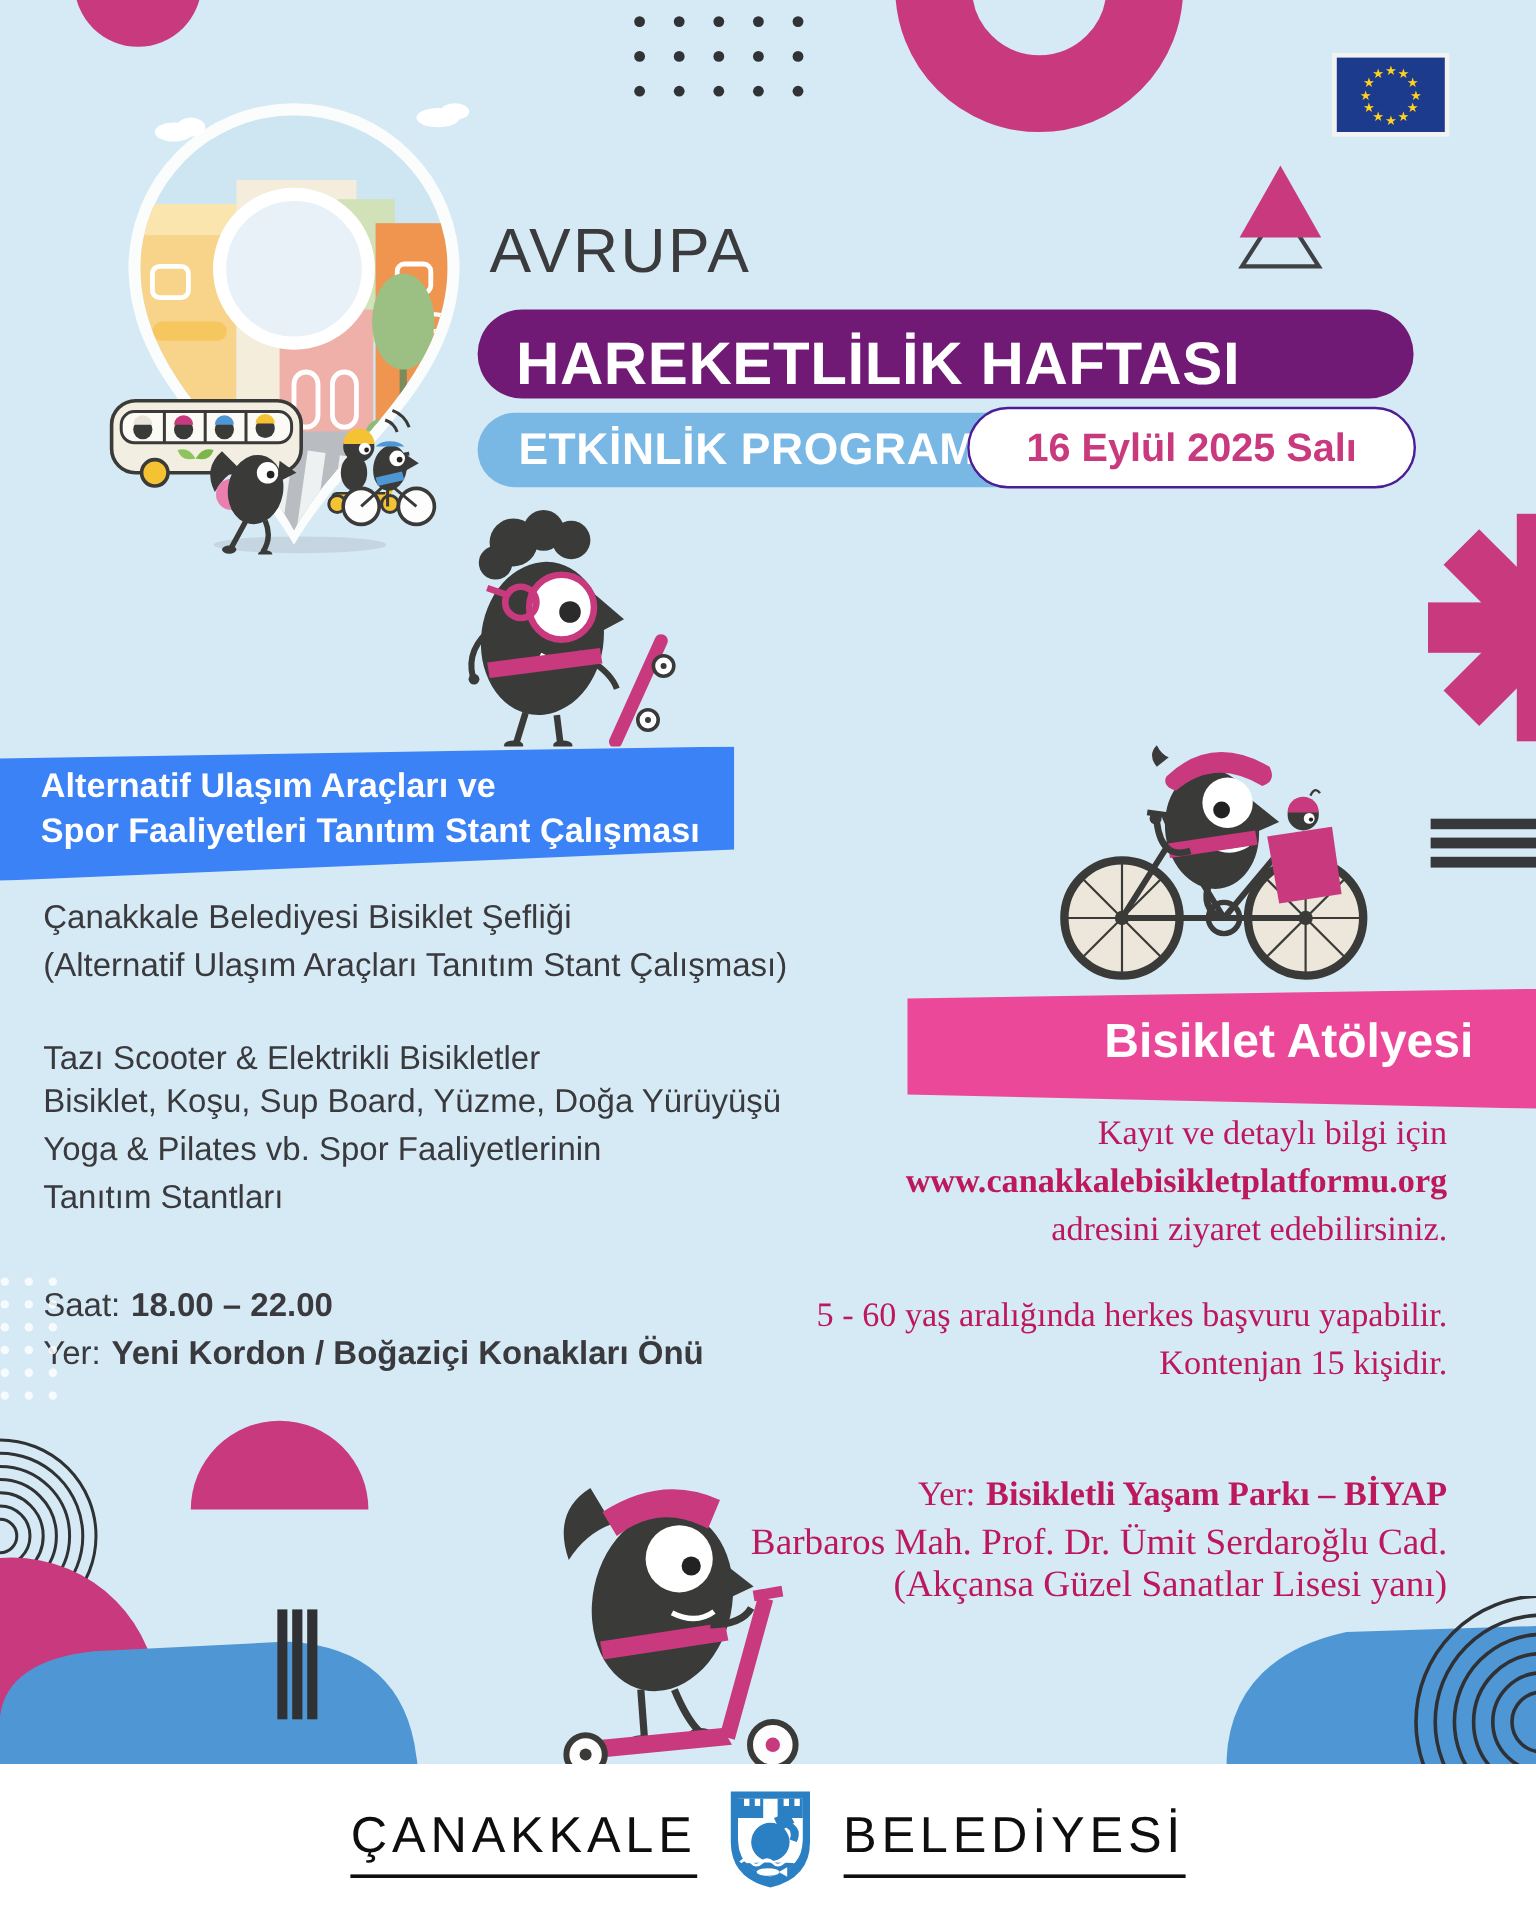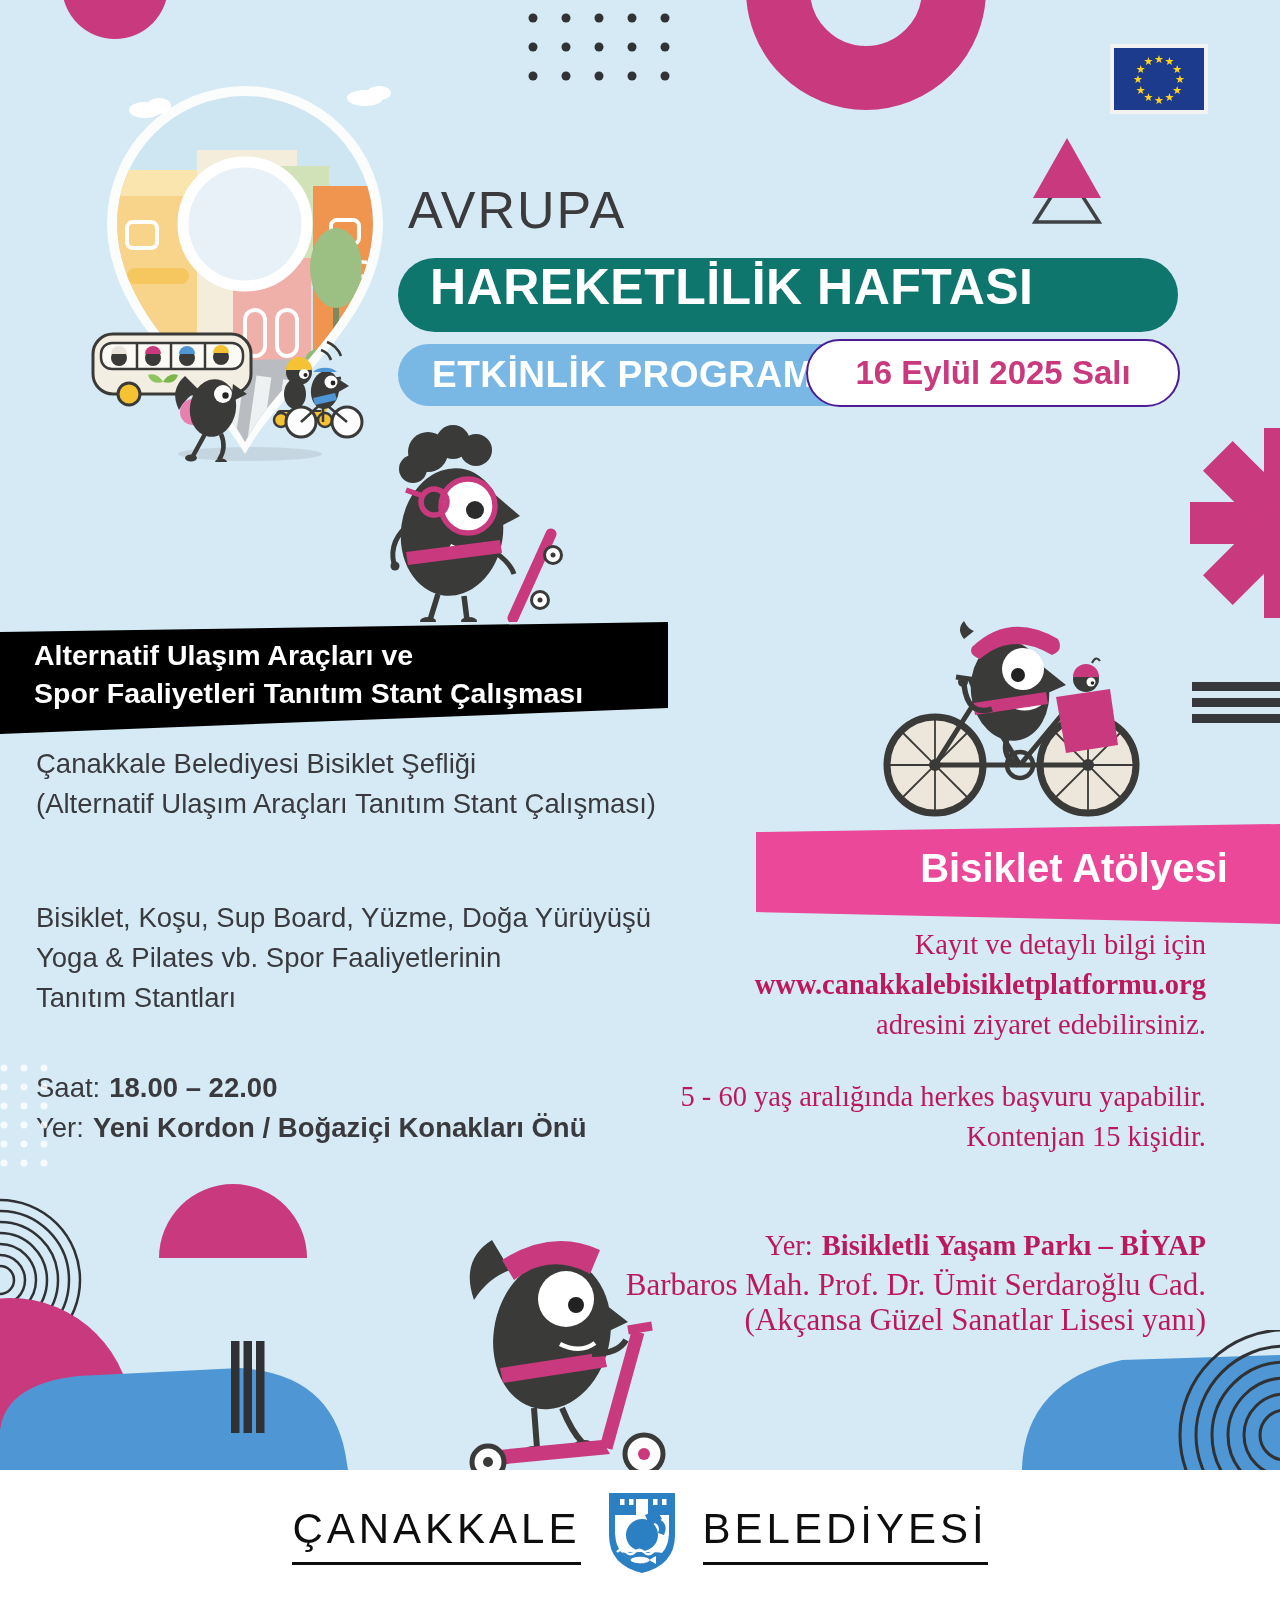--- a/index.html
+++ b/index.html
@@ -1,31 +1,31 @@
 <!DOCTYPE html>
 <html><head>
 <meta charset="utf-8">
 <style>
   html,body{margin:0;padding:0;background:#9fb6c2;}
   .canvas{position:relative;width:1280px;height:1600px;overflow:hidden;background:#d5eaf5;
           font-family:"Liberation Sans",sans-serif;-webkit-font-smoothing:antialiased;}
   .abs{position:absolute;}
   
   .kicker{left:408px;top:180px;font-size:52px;font-weight:400;color:#3b3b3d;letter-spacing:2px;}
-  .banner1{left:398px;top:258px;width:780px;height:74px;background:#0f766e;border-radius:37px;
-           display:flex;align-items:flex-start;padding-left:32px;box-sizing:border-box;}
+  .banner1{left:398px;top:258px;width:780px;height:74px;background:#701a75;border-radius:37px;
+           display:flex;align-items:flex-end;padding-left:32px;box-sizing:border-box;}
   .banner1 span{font-size:50px;font-weight:bold;color:#fff;letter-spacing:.5px;}
   .banner2{left:398px;top:344px;width:700px;height:62px;background:#79b7e4;border-radius:31px;
            display:flex;align-items:center;padding-left:34px;box-sizing:border-box;}
   .banner2 span{font-size:37px;font-weight:bold;color:#fff;letter-spacing:.5px;}
   .datepill{left:806px;top:339px;width:374px;height:68px;background:#fff;border:2px solid #4c1d95;
             border-radius:38px;box-sizing:border-box;display:flex;align-items:center;justify-content:center;}
   .datepill span{font-size:33px;font-weight:bold;color:#c9397d;}
   
-  .leftbanner{left:0;top:622px;width:668px;height:112px;background:#000000;
+  .leftbanner{left:0;top:622px;width:612px;height:112px;background:#3b82f6;
               clip-path:polygon(0 10px,100% 0,100% 86px,0 112px);
               padding:14px 0 0 34px;box-sizing:border-box;}
   .leftbanner div{font-size:28.5px;font-weight:bold;color:#fff;line-height:38px;}
   .rightbanner{left:756px;top:824px;width:524px;height:100px;background:#ec4899;
                clip-path:polygon(0 8px,100% 0,100% 100px,0 88px);
                display:flex;align-items:flex-start;justify-content:center;padding-top:22px;
                padding-left:112px;box-sizing:border-box;}
   .rightbanner span{font-size:40px;font-weight:bold;color:#fff;}
   
   .ltext{left:36px;width:668px;font-size:27.5px;line-height:40px;color:#3a3a3e;}
@@ -244,20 +244,21 @@
 
   <div class="abs leftbanner">
     <div>Alternatif Ulaşım Araçları ve</div>
     <div>Spor Faaliyetleri Tanıtım Stant Çalışması</div>
   </div>
 
   <div class="abs ltext" style="top:744px">
     <div>Çanakkale Belediyesi Bisiklet Şefliği</div>
     <div>(Alternatif Ulaşım Araçları Tanıtım Stant Çalışması)</div>
   </div>
+  <div class="abs ltext" style="top:862px">Tazı Scooter &amp; Elektrikli Bisikletler</div>
   <div class="abs ltext" style="top:898px">
     <div>Bisiklet, Koşu, Sup Board, Yüzme, Doğa Yürüyüşü</div>
     <div>Yoga &amp; Pilates vb. Spor Faaliyetlerinin</div>
     <div>Tanıtım Stantları</div>
   </div>
   <div class="abs ltext" style="top:1068px">
     <span class="lbl">Saat:</span><span class="b">18.00 – 22.00</span>
   </div>
   <div class="abs ltext" style="top:1108px">
     <span class="lbl">Yer:</span><span class="b">Yeni Kordon / Boğaziçi Konakları Önü</span>

